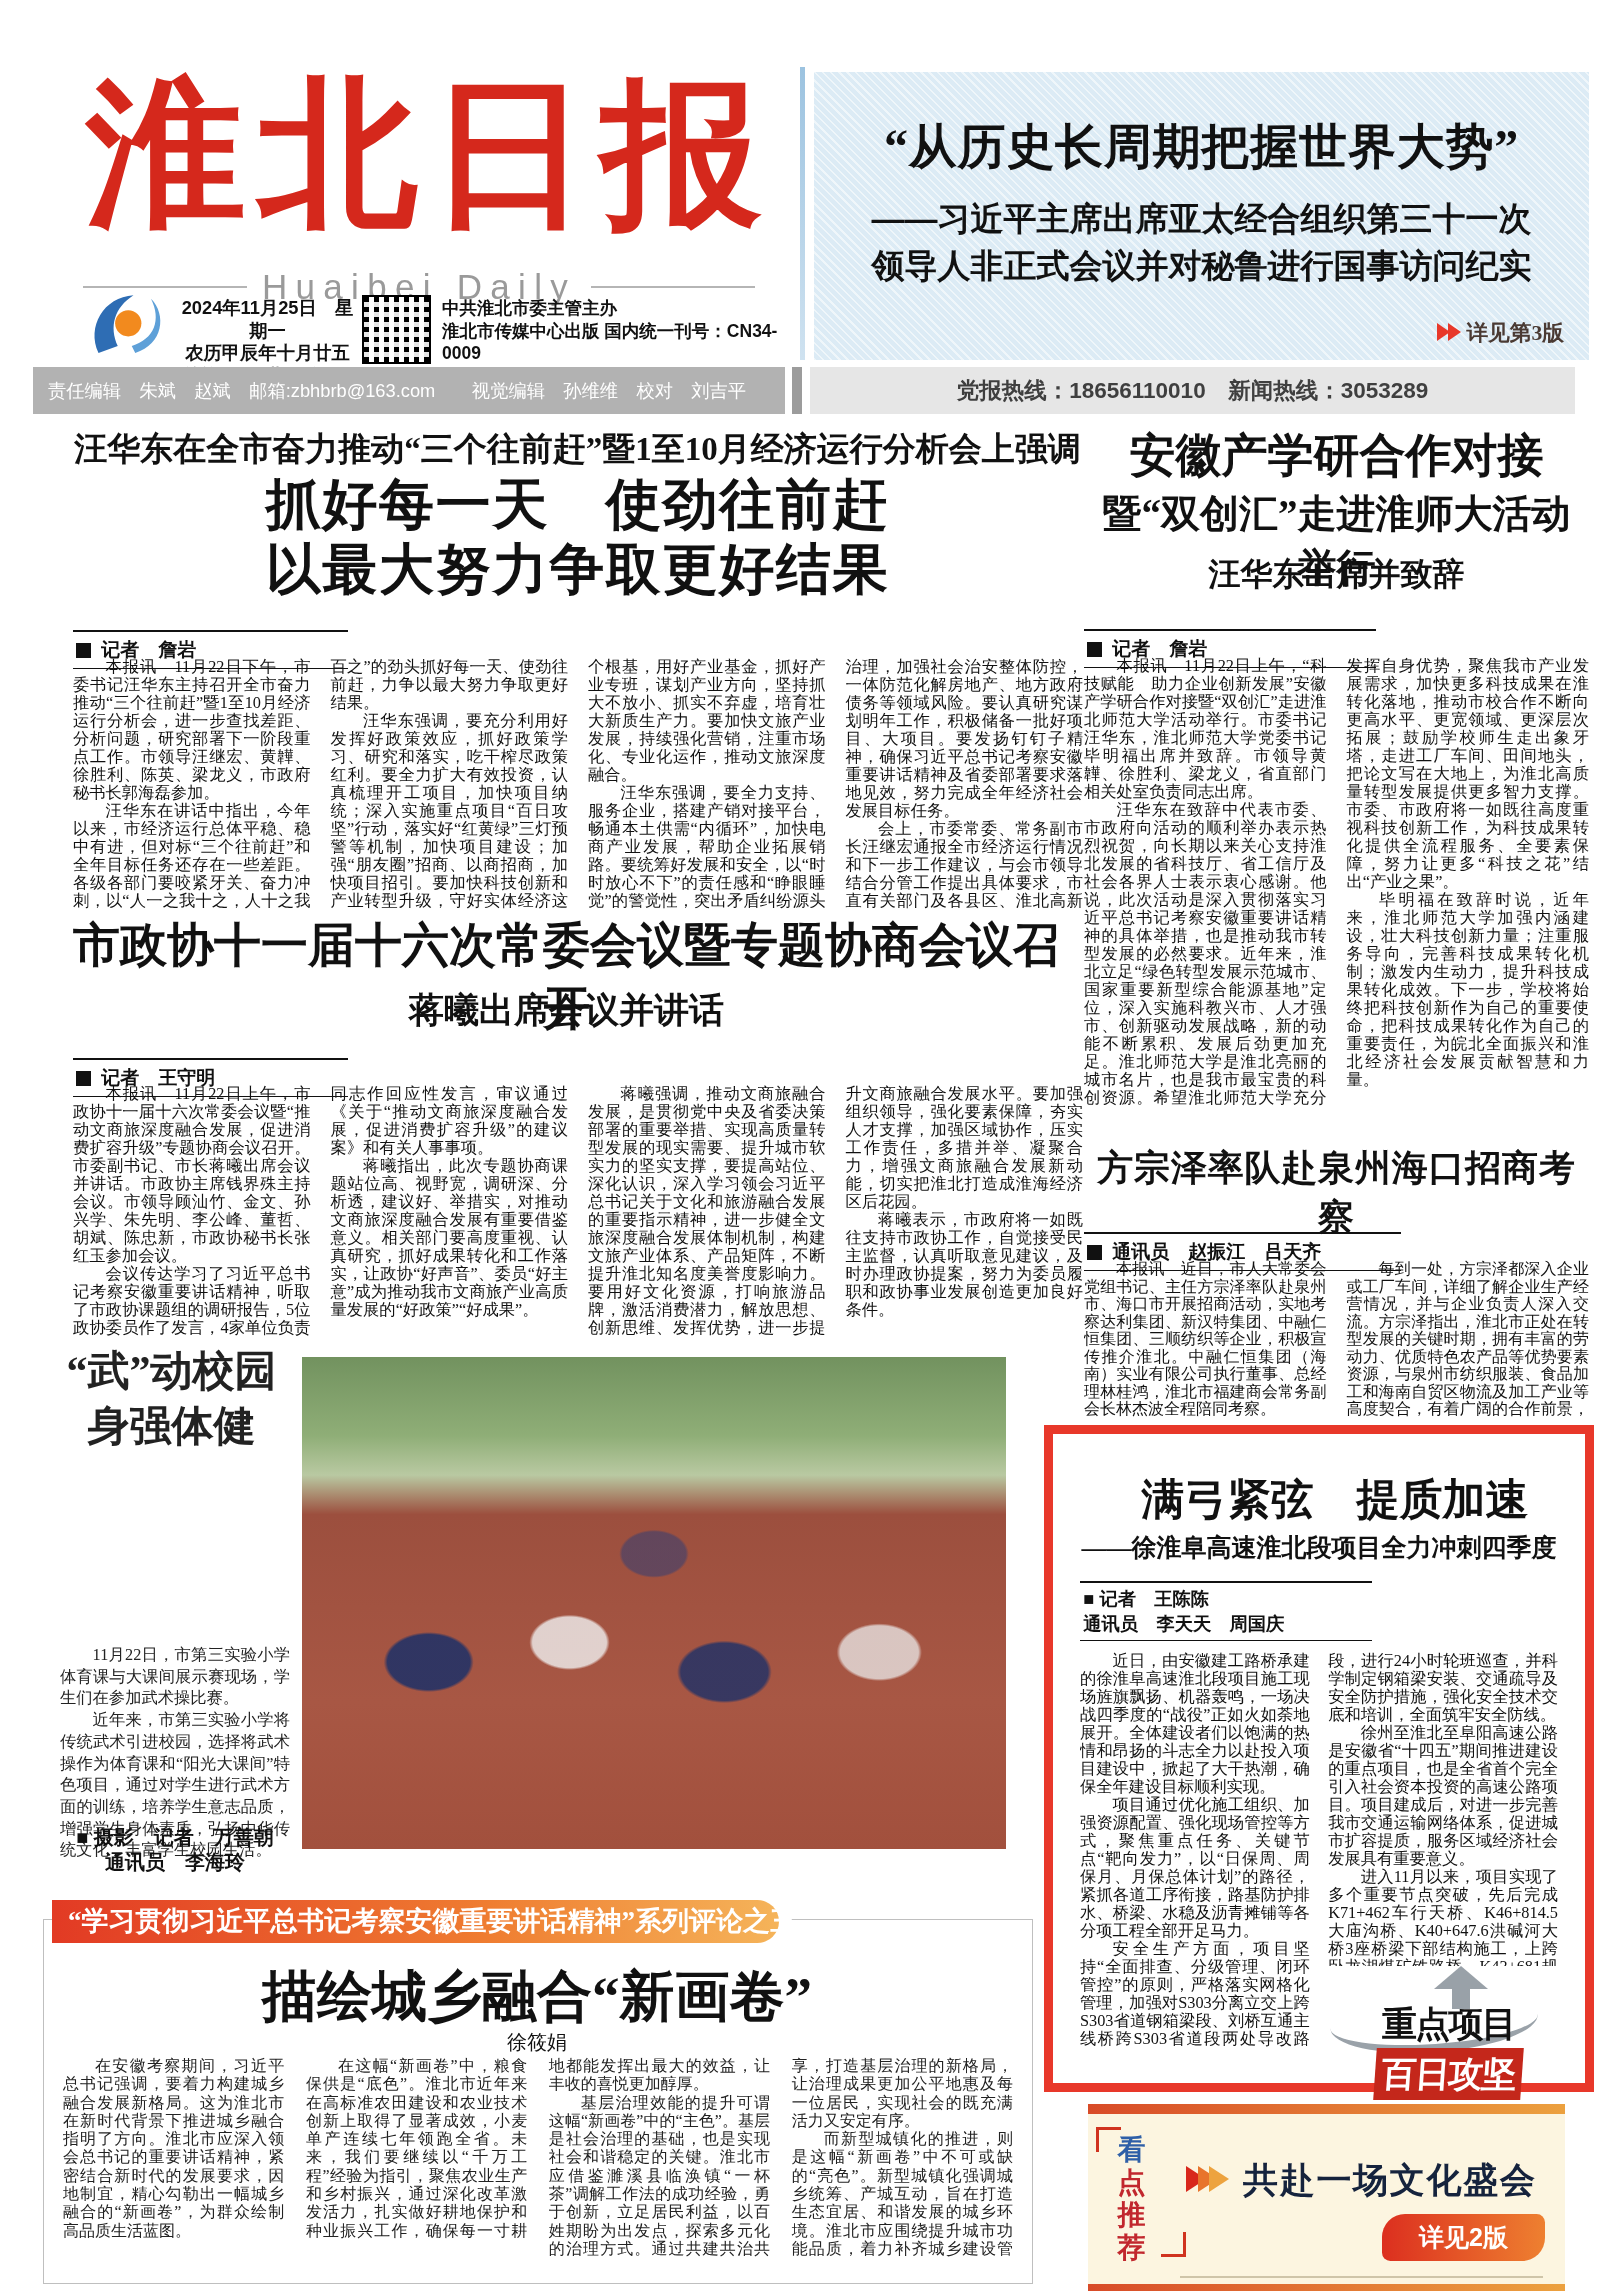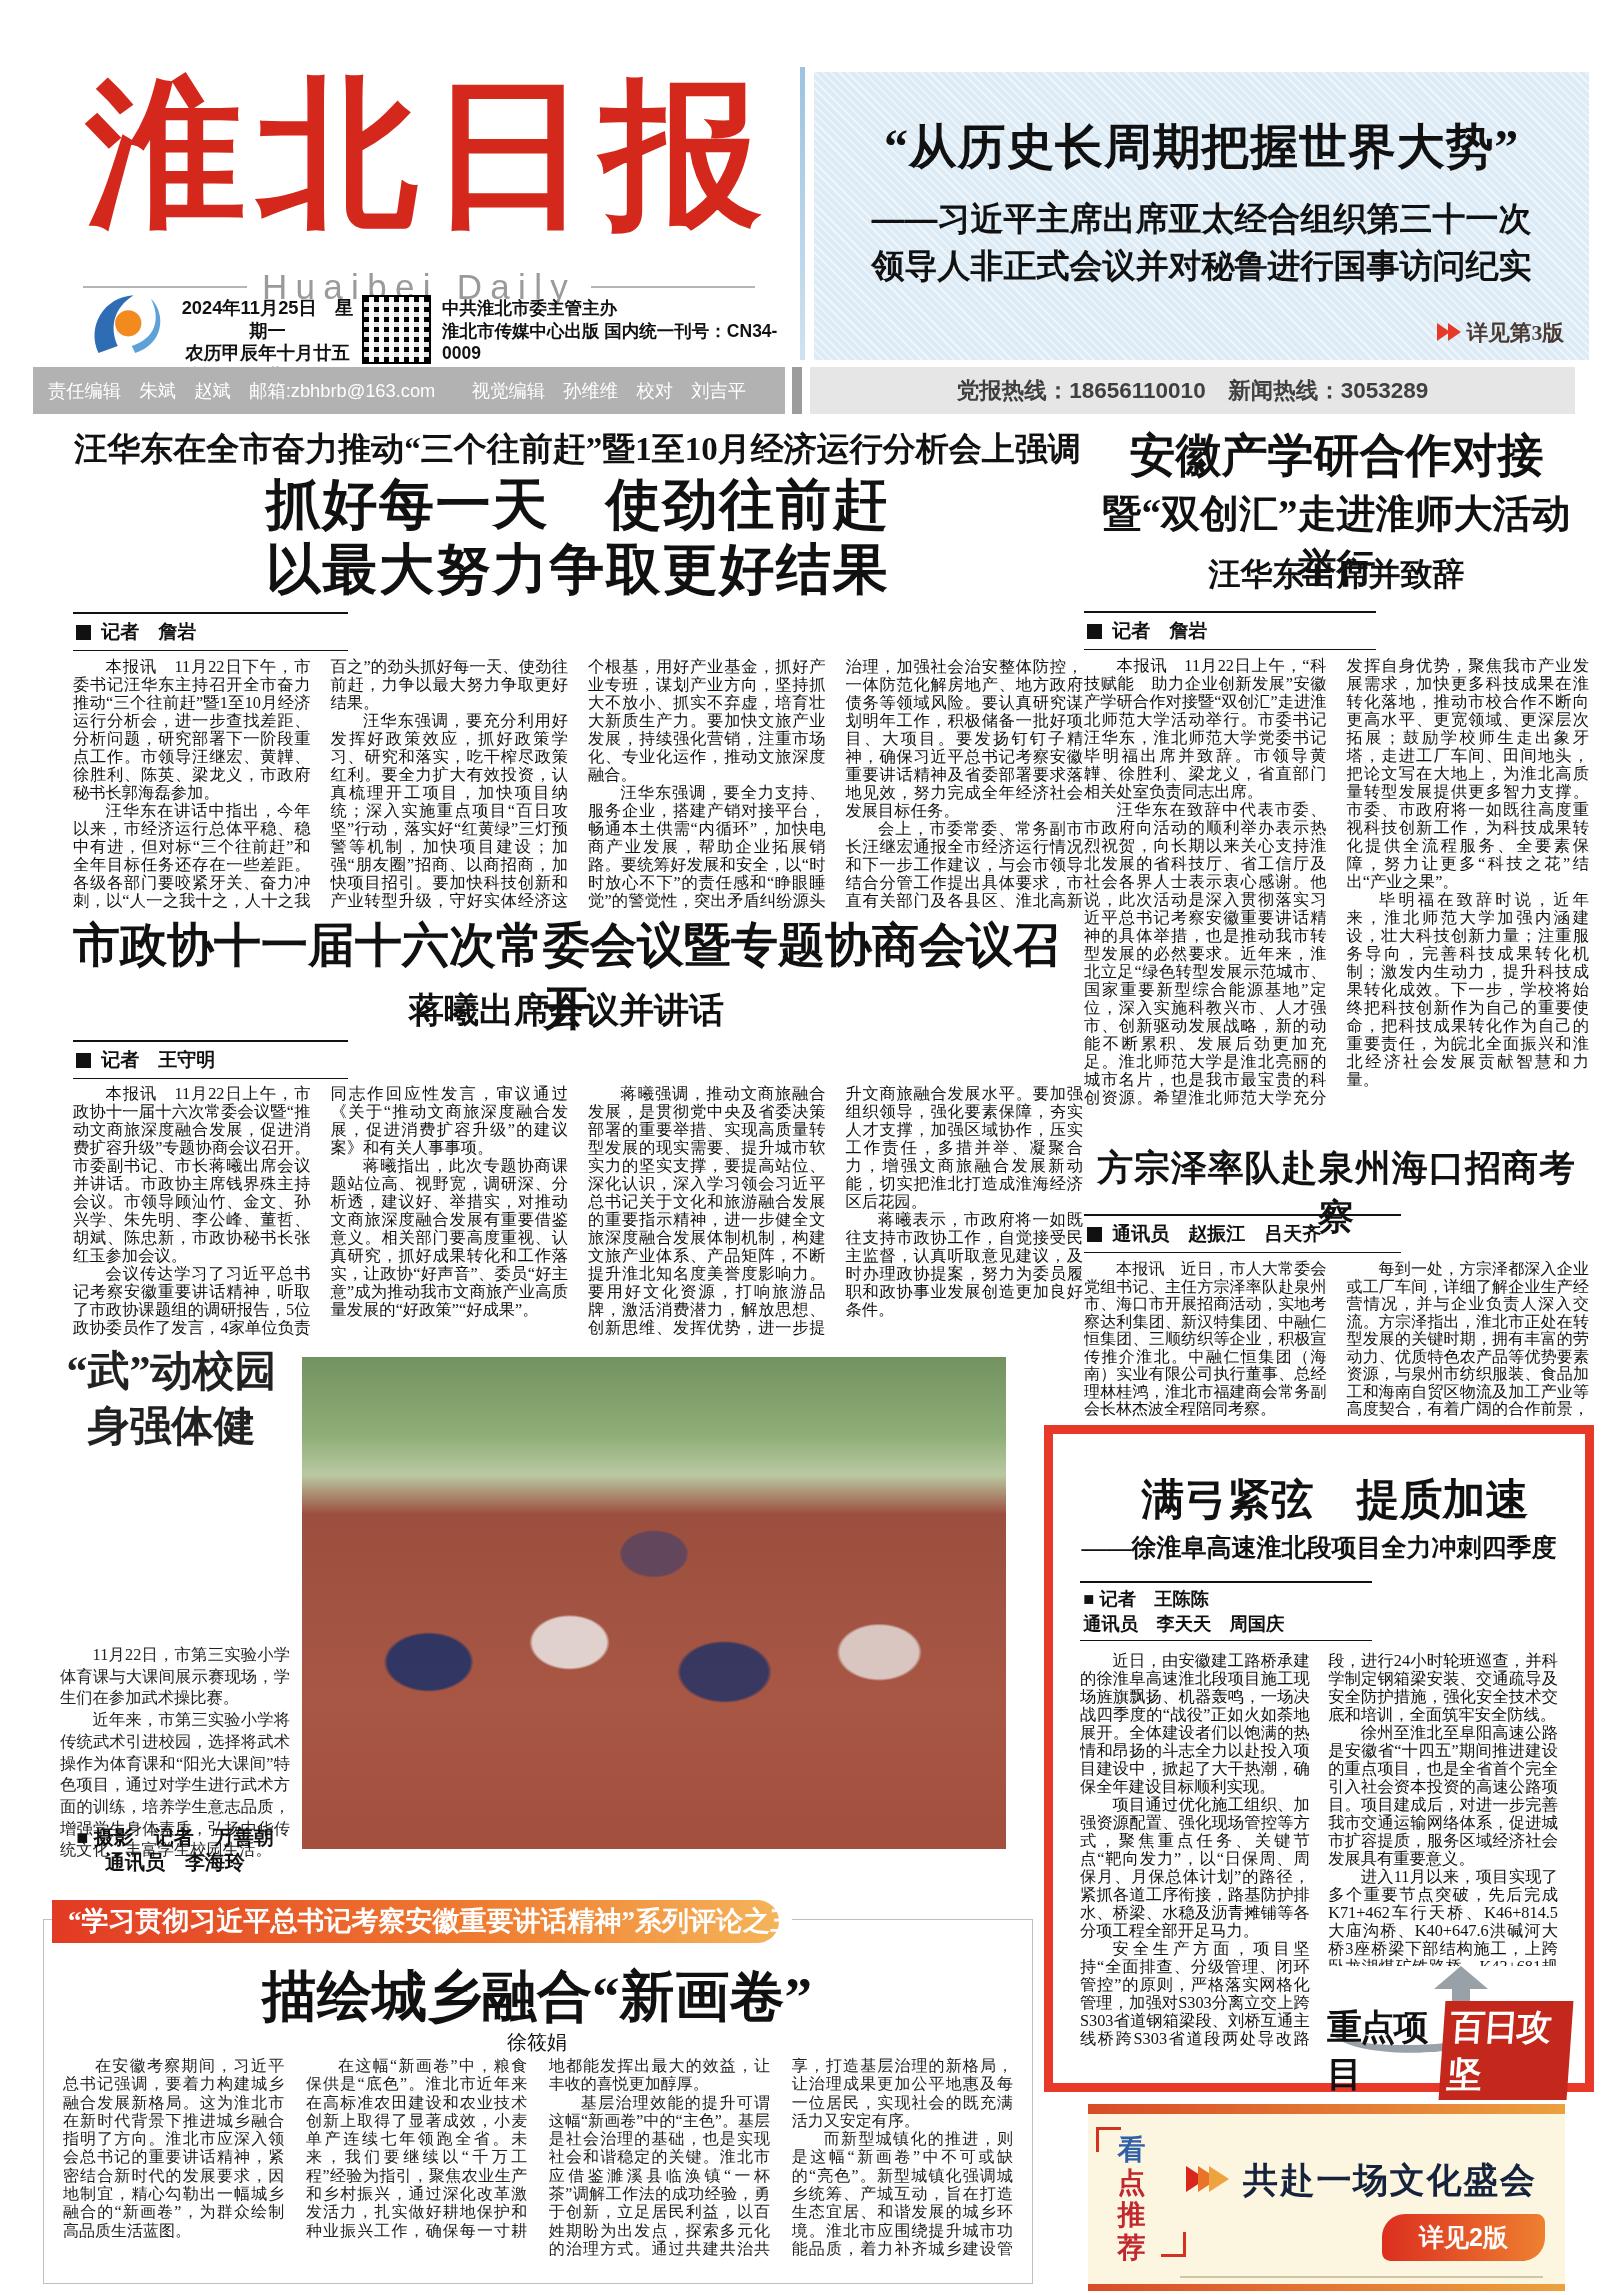--- a/index.html
+++ b/index.html
@@ -48,21 +48,21 @@
             font-size:18.3px;line-height:47px;padding-left:15px;box-sizing:border-box;
             font-family:"Liberation Sans",sans-serif;white-space:nowrap;}
   .bar-sliver{left:792px;top:367px;width:10px;height:47px;background:#9c9c9c;}
   .bar-right{left:810px;top:367px;width:765px;height:47px;background:#e6e6e6;color:#3f3f3f;
              font-size:22.5px;line-height:47px;text-align:center;font-weight:700;
              font-family:"Liberation Sans",sans-serif;}
 
   
   .byline-box{display:flex;align-items:center;gap:10px;border-top:2.5px solid #111;border-bottom:1.7px solid #111;
               font-family:"Liberation Sans",sans-serif;font-weight:700;font-size:19px;
-              padding:5px 3.3px;box-sizing:border-box;}
+              padding:5px 3.3px;box-sizing:border-box;margin-top:18px;}
   .sq{width:15px;height:15px;background:#111;flex:0 0 auto;}
   .byline-two{border-top:2.5px solid #111;border-bottom:1.7px solid #111;padding:3.3px 3.3px;box-sizing:border-box;
               font-family:"Liberation Sans",sans-serif;font-weight:700;font-size:18.3px;line-height:25px;}
   .news-body{column-gap:20px;font-size:16.3px;line-height:18px;text-align:justify;overflow:hidden;}
   .news-body p{margin:0;text-indent:2em;}
 
   
   .a1-kicker{left:71px;top:427px;width:1013px;font-size:33px;}
   .a1-t1{left:71px;top:473px;width:1013px;font-size:55px;line-height:62px;
          font-family:"Liberation Sans",sans-serif;font-weight:900;letter-spacing:1.7px;}
@@ -110,21 +110,21 @@
   .rb-title{position:absolute;left:0;top:37px;width:100%;font-size:43px;padding-left:16px;}
   .rb-sub{position:absolute;left:0;top:97px;width:100%;font-size:25px;font-weight:700;}
   .rb-byline{position:absolute;left:27px;top:147px;width:292px;}
   .rb-body{position:absolute;left:27px;top:218px;width:478px;height:397px;column-count:2;column-gap:18.3px;}
   .badge{position:absolute;right:15px;bottom:25px;width:243px;height:92px;background:#fff;}
   .badge-arrow-stem{position:absolute;left:125px;top:18.3px;width:18.3px;height:25px;background:#99a1a8;}
   .badge-arrow-head{position:absolute;left:107px;top:0;width:0;height:0;
         border-left:27.5px solid transparent;border-right:27.5px solid transparent;border-bottom:23px solid #99a1a8;}
   .badge-swoosh{position:absolute;left:3.3px;top:25px;width:208px;height:53px;border:0;
         border-bottom:8.3px solid #9aa2a9;border-radius:50%;transform:rotate(-4deg);}
-  .badge-text{position:absolute;left:0;top:35px;width:100%;display:flex;align-items:center;}
+  .badge-text{position:absolute;left:0;top:35px;width:100%;display:flex;align-items:center;flex-direction:column;}
   .badge-black{font-size:35px;font-weight:900;font-family:"Liberation Sans",sans-serif;color:#111;letter-spacing:-1.7px;}
   .badge-red{font-size:35px;font-weight:900;font-family:"Liberation Sans",sans-serif;color:#fff;
              background:#c4271b;padding:2.5px 6.7px;letter-spacing:-1.7px;transform:skewX(-4deg);}
 
   
   .comm-box{left:43px;top:1919px;width:988px;height:363px;border:0.8px solid #bfbfbf;background:#fff;}
   .comm-banner{left:52px;top:1900px;width:727px;height:43px;
                background:linear-gradient(90deg,#e23a24,#ef7d31 60%,#f5b45a);
                border-radius:0 21.7px 21.7px 0;color:#fff;font-size:27px;line-height:43px;
                padding-left:16px;box-sizing:border-box;font-weight:700;white-space:nowrap;}

